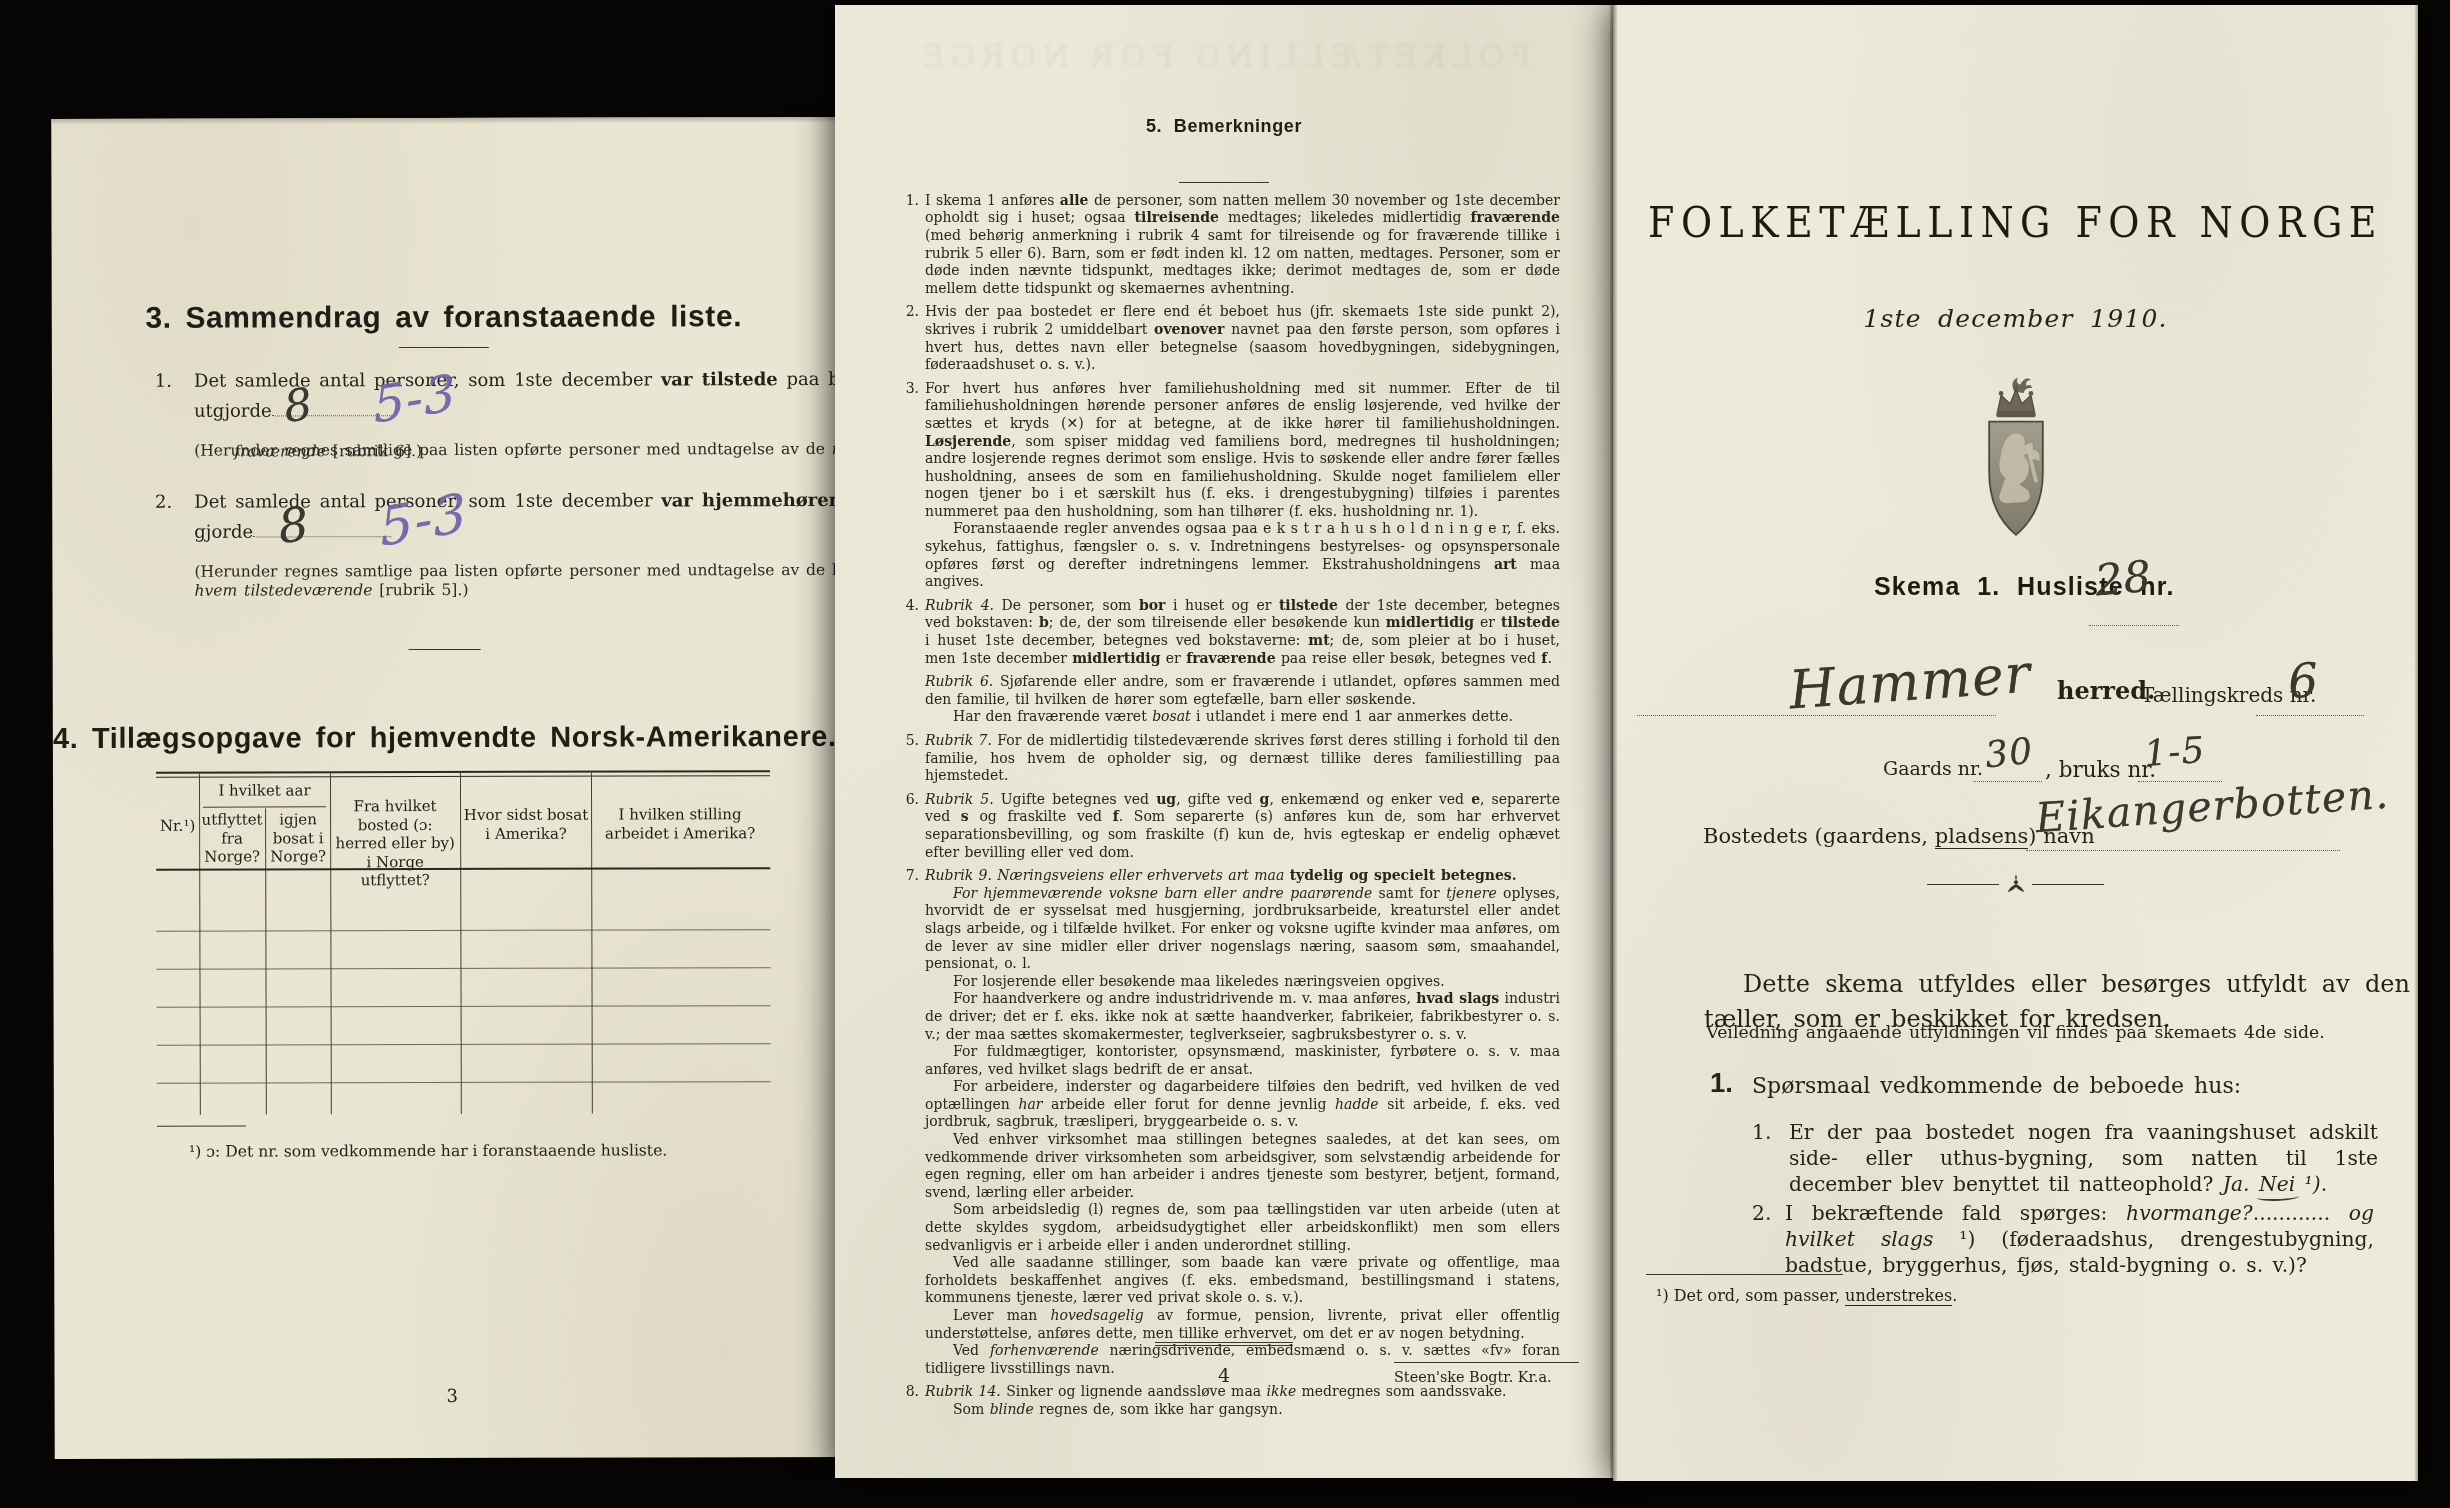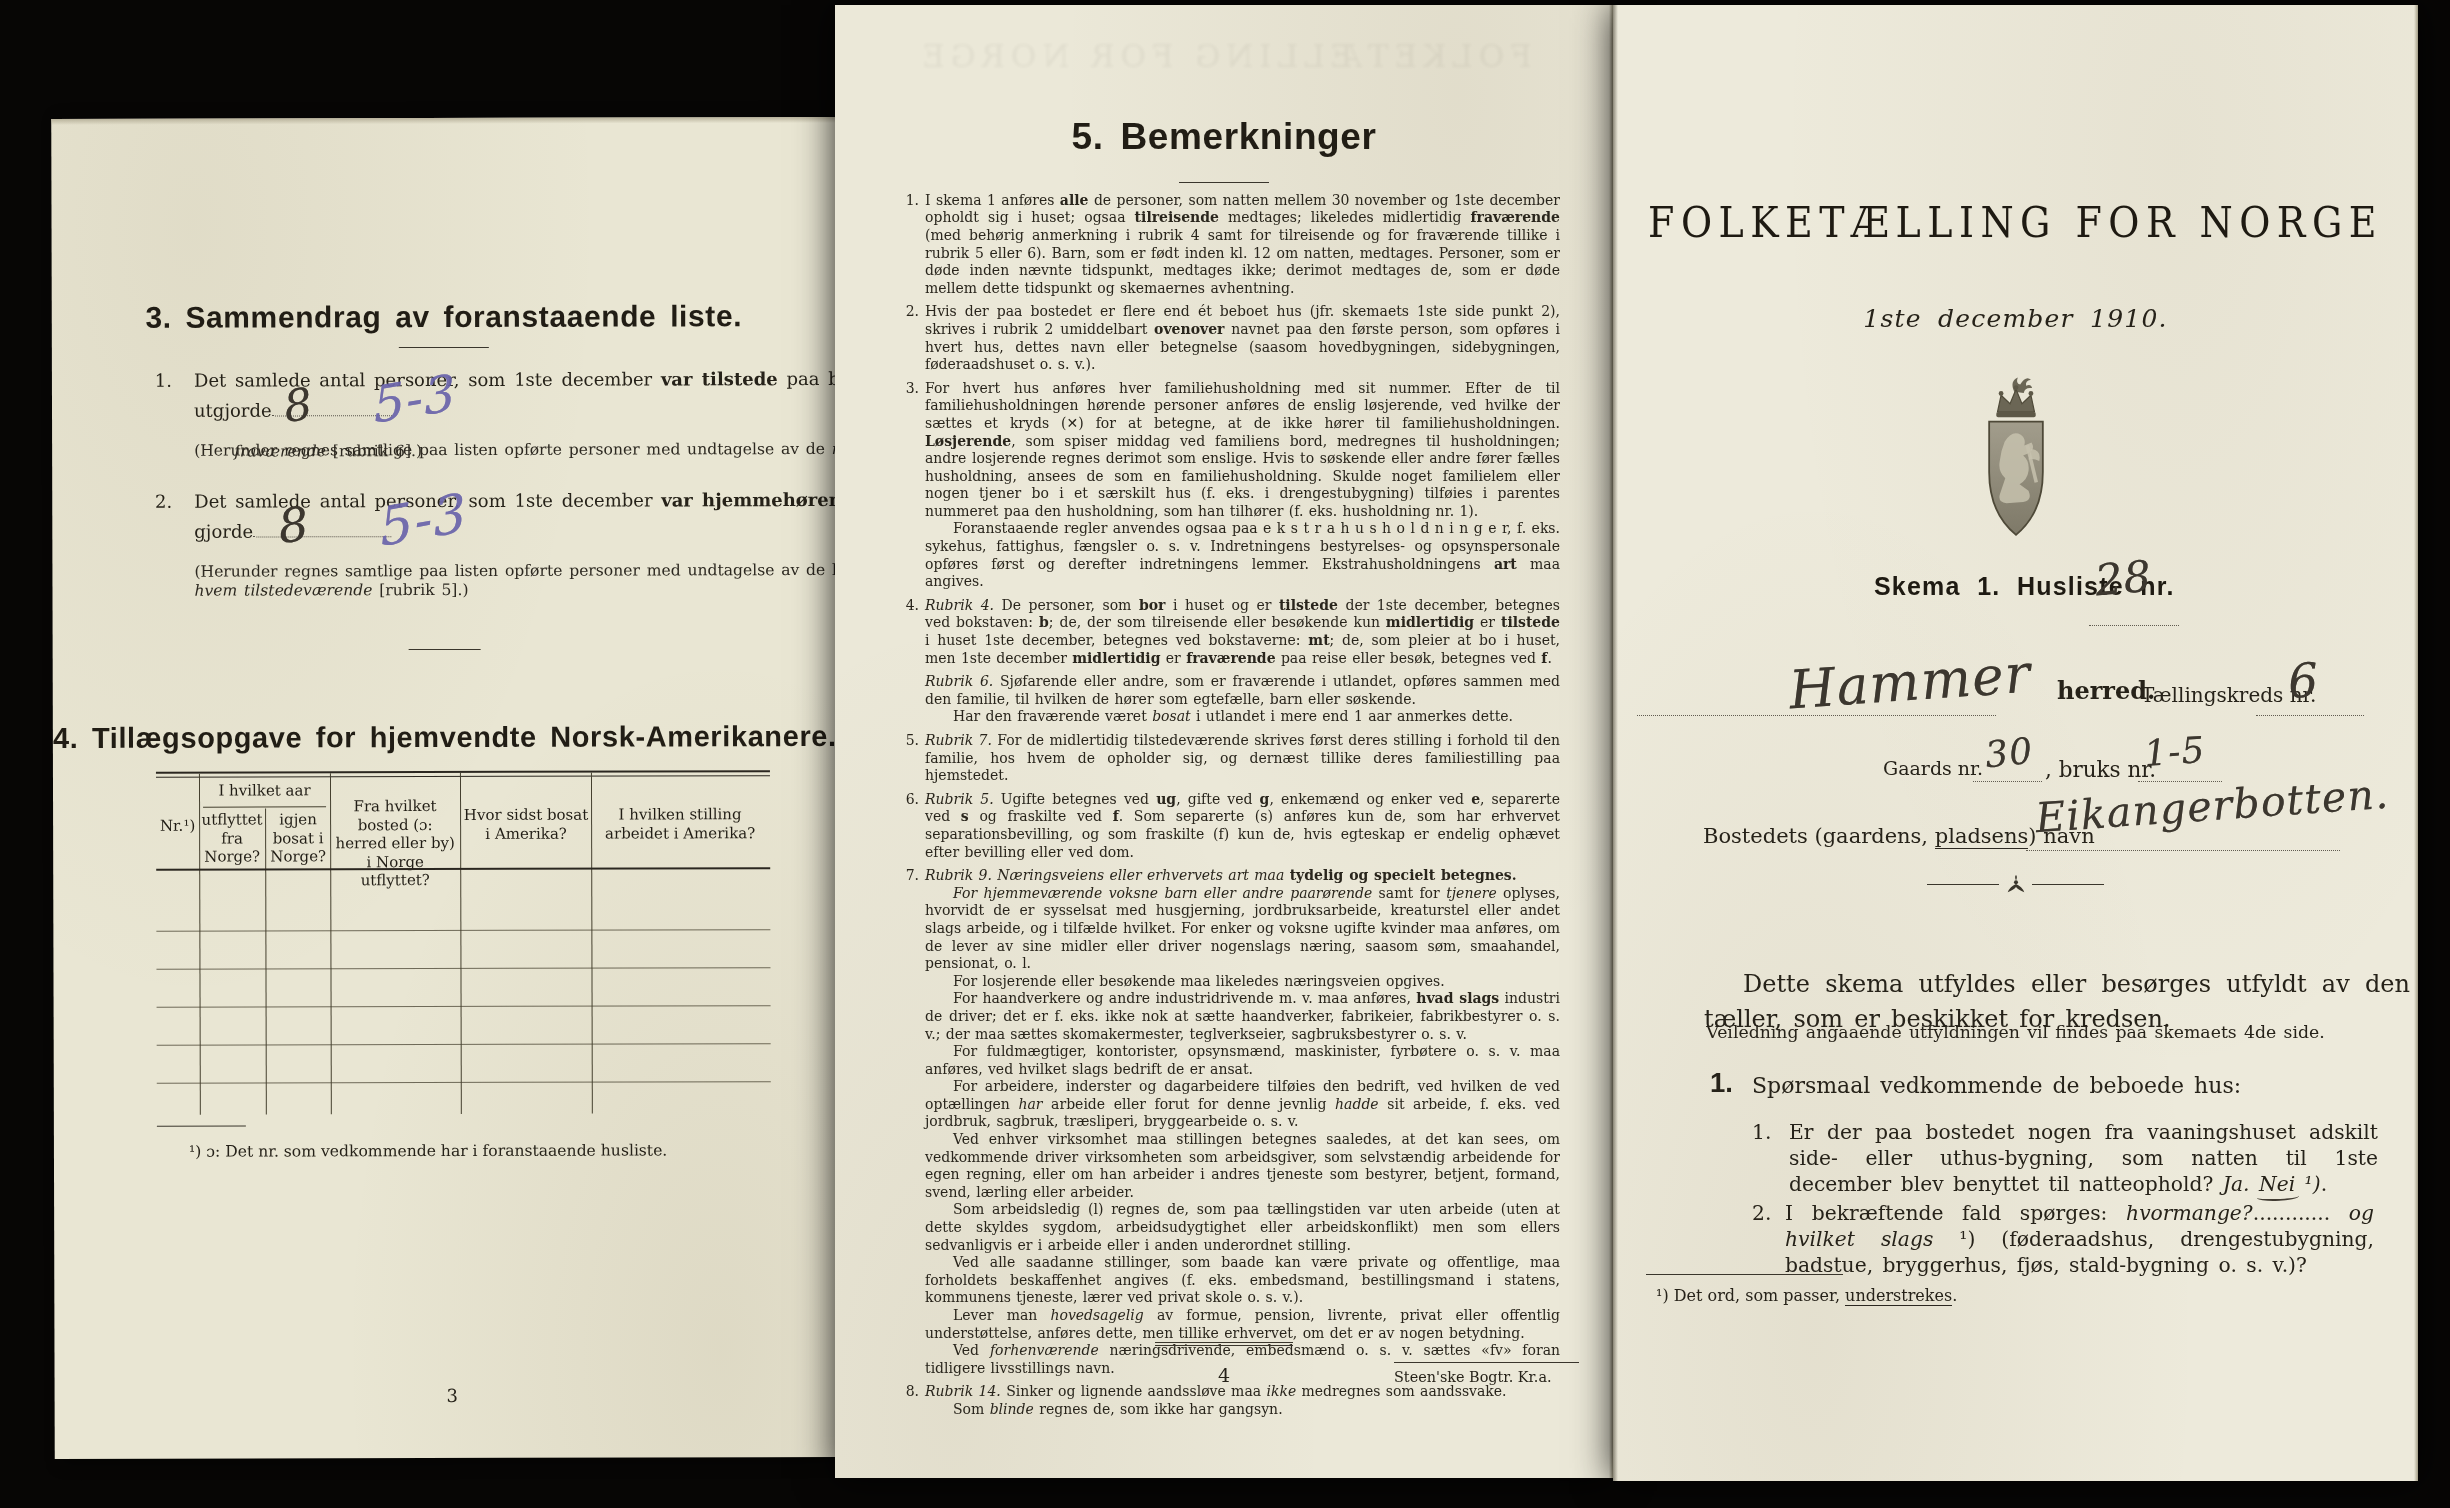--- a/index.html
+++ b/index.html
@@ -50,21 +50,21 @@
   
   #na-table{position:absolute;left:103px;top:653px;width:614px;height:341px;
      border-top:2.4px solid #2b2720;}
   #na-table::before{content:"";position:absolute;left:0;right:0;top:3px;border-top:1.2px solid #2b2720;}
   #na-table .vline{position:absolute;width:0;border-left:1.2px solid #45402f;}
   #na-table .hline{position:absolute;left:0;right:0;border-top:0.9px solid rgba(70,64,47,.75);}
   #na-table .hdr{position:absolute;text-align:center;font-size:15px;line-height:18.5px;color:#211d15;}
   #na-header-rule{position:absolute;left:0;right:0;top:95px;border-top:2.4px solid #2b2720;}
   .tbl-foot{font-size:15.6px;}
   
-  .h-mid{font-size:37px;letter-spacing:0.6px;word-spacing:6px;color:#211d15;}
+  .h-mid{font-size:18px;letter-spacing:0.6px;word-spacing:6px;color:#211d15;}
   #remarks{position:absolute;left:90px;top:187px;width:635px;font-size:14px;line-height:17.6px;
      text-align:justify;word-spacing:0.9px;color:#29251c;}
   .remark{position:relative;margin-bottom:6px;}
   .remark .rnum{position:absolute;left:-32px;top:0;width:26px;text-align:right;}
   .ghost{filter:blur(1.8px);opacity:.05;transform:scale(-1,1);color:#211d15;}
   
   #rp-title{top:195px;font-size:38px;font-weight:400;letter-spacing:.17em;color:#1e1a12;
      transform:scaleY(1.12);}
   #rp-date{top:299px;font-size:25px;letter-spacing:1.2px;word-spacing:7.2px;font-style:italic;}
   .rp-skema{font-size:25px;letter-spacing:1.2px;word-spacing:8.4px;color:#1e1a12;}

